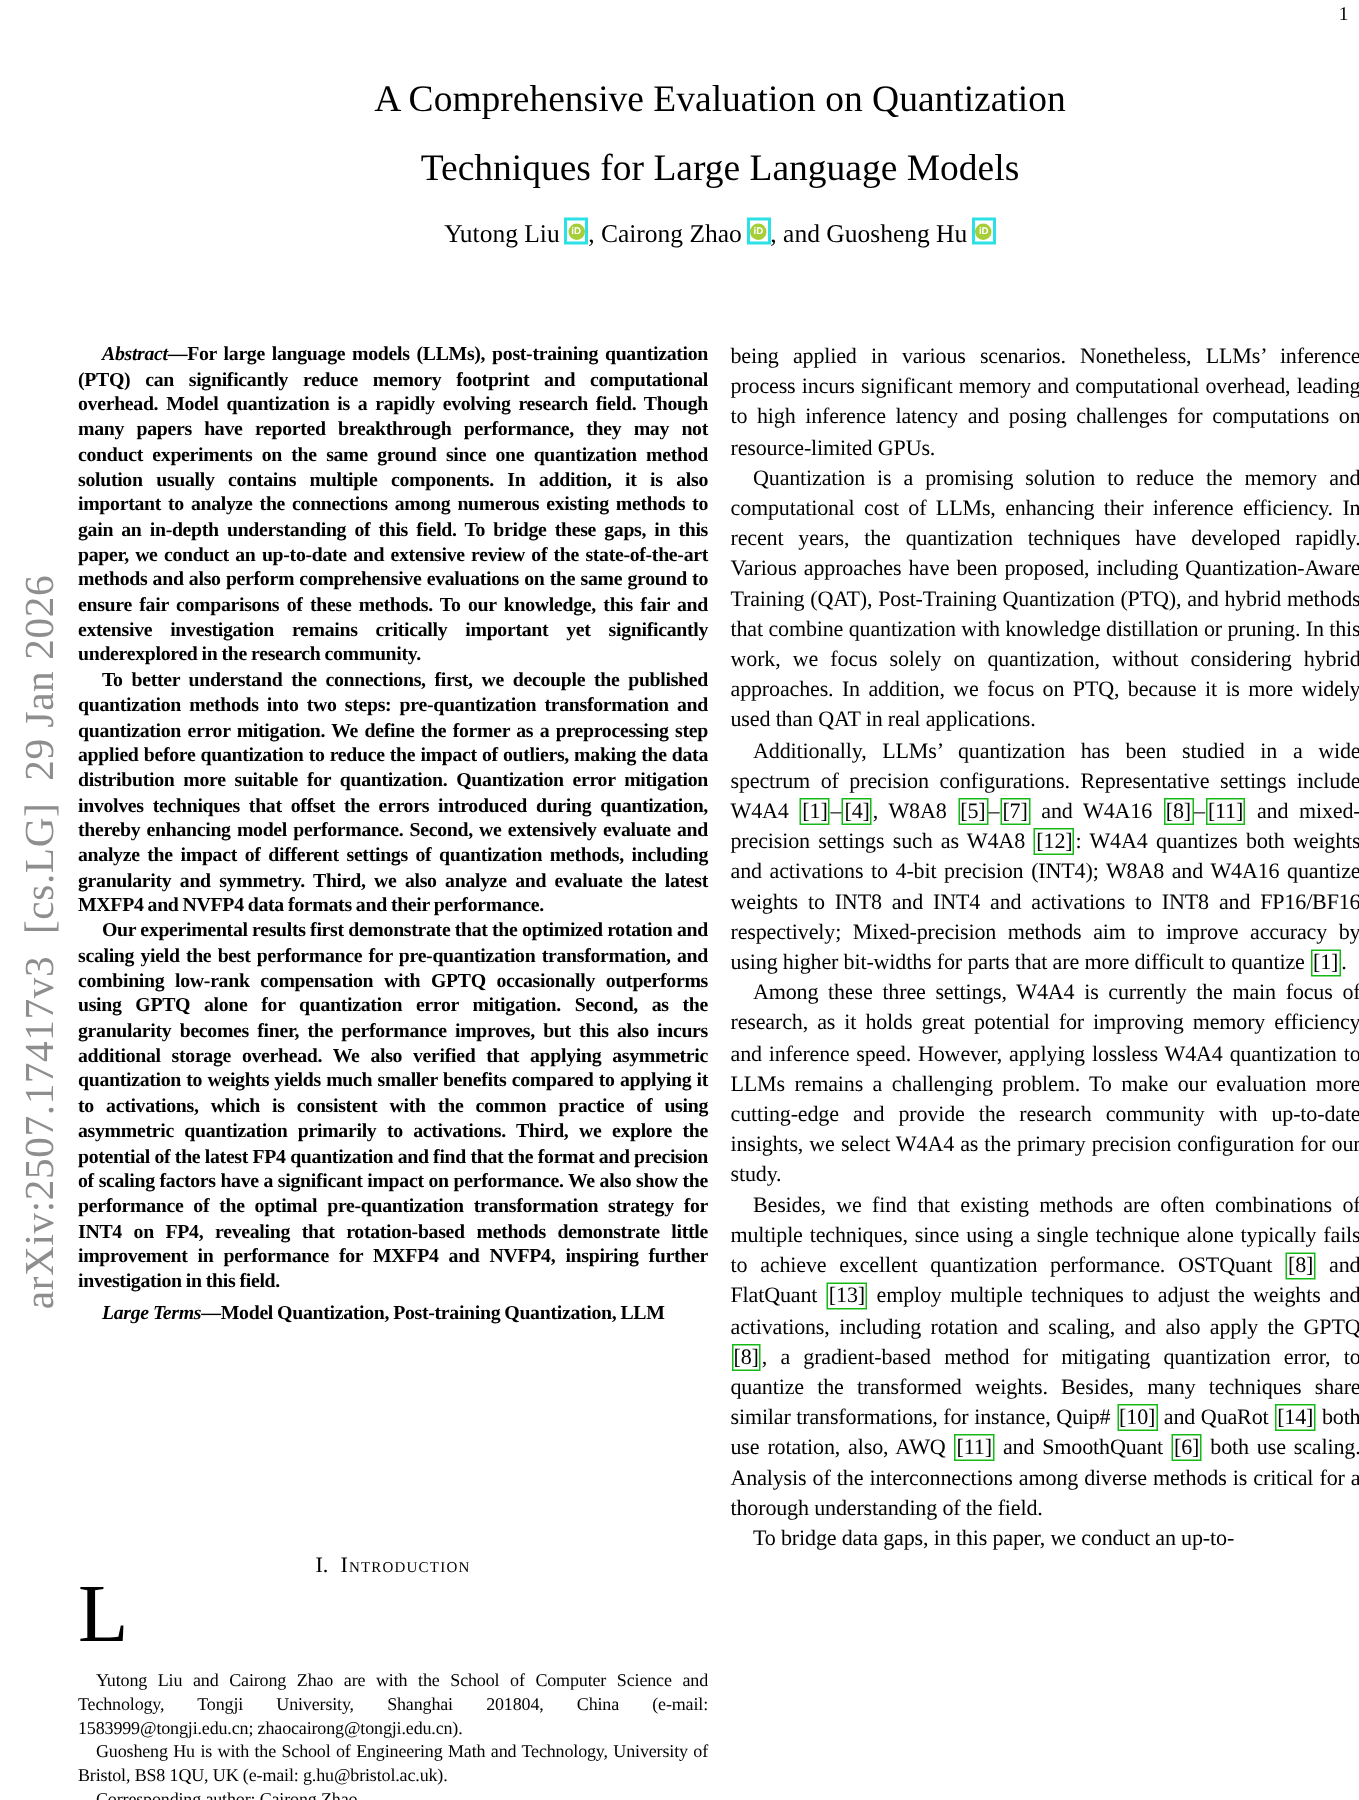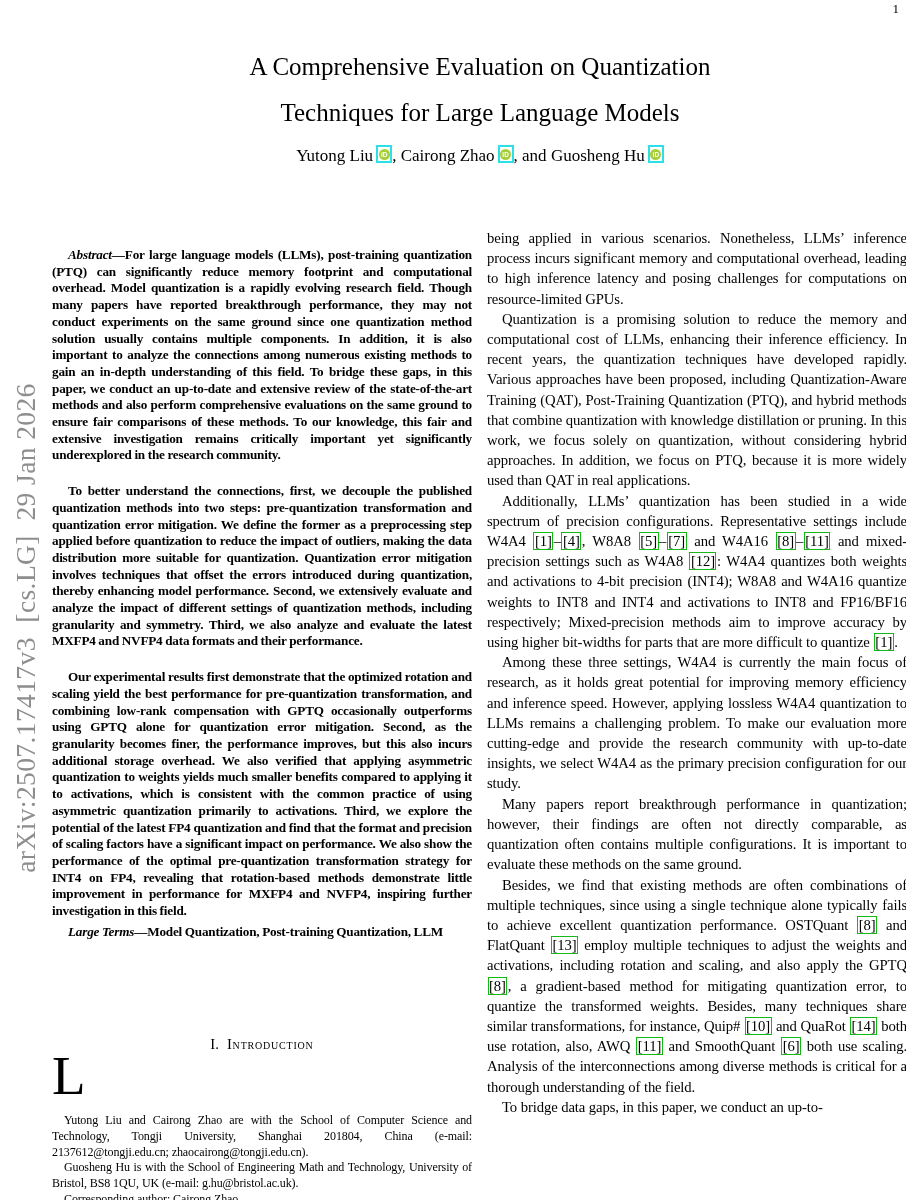--- a/index.html
+++ b/index.html
@@ -25,21 +25,21 @@
     position:absolute; left:0.5px; top:1.5px; width:11px; height:11px; border-radius:50%;
     background:#a6ce39; color:#fff; font-size:6.5px; line-height:11px;
     text-align:center; font-weight:bold; font-family:"Liberation Sans",sans-serif;
   }
   .col { position:absolute; top:228px; width:420px; }
   .col-left  { left:52px;  height:972px; }
   .col-right { left:487px; height:972px; }
   p { margin:0; }
   .abs-p {
     font-size:13.2px; line-height:16.7px; font-weight:bold; text-align:justify;
-    text-indent:16px; letter-spacing:-0.2px; word-spacing:-0.4px;margin-top:19px;
+    text-indent:16px; letter-spacing:-0.2px; word-spacing:-0.4px;
   }
   .lead-it { font-style:italic; }
   .idx { margin-top:4px; }
   .intro-block { position:absolute; top:807px; left:0; width:420px; }
   .sec-head { text-align:center; font-size:14.7px; line-height:18px; margin-bottom:4px; }
   .sec-num { margin-right:8px; }
   .sec-title { font-variant:small-caps; letter-spacing:0.8px; }
   .body-p {
     font-size:14.7px; line-height:20.2px; text-align:justify;
     letter-spacing:-0.1px; text-indent:15px;
@@ -80,29 +80,28 @@
     <p class="abs-p">To better understand the connections, first, we decouple the published quantization methods into two steps: pre-quantization transformation and quantization error mitigation. We define the former as a preprocessing step applied before quantization to reduce the impact of outliers, making the data distribution more suitable for quantization. Quantization error mitigation involves techniques that offset the errors introduced during quantization, thereby enhancing model performance. Second, we extensively evaluate and analyze the impact of different settings of quantization methods, including granularity and symmetry. Third, we also analyze and evaluate the latest MXFP4 and NVFP4 data formats and their performance.</p>
     <p class="abs-p">Our experimental results first demonstrate that the optimized rotation and scaling yield the best performance for pre-quantization transformation, and combining low-rank compensation with GPTQ occasionally outperforms using GPTQ alone for quantization error mitigation. Second, as the granularity becomes finer, the performance improves, but this also incurs additional storage overhead. We also verified that applying asymmetric quantization to weights yields much smaller benefits compared to applying it to activations, which is consistent with the common practice of using asymmetric quantization primarily to activations. Third, we explore the potential of the latest FP4 quantization and find that the format and precision of scaling factors have a significant impact on performance. We also show the performance of the optimal pre-quantization transformation strategy for INT4 on FP4, revealing that rotation-based methods demonstrate little improvement in performance for MXFP4 and NVFP4, inspiring further investigation in this field.</p>
     <p class="abs-p idx"><span class="lead-it">Large Terms</span><span>—Model Quantization, Post-training Quantization, LLM</span></p>
 
     <div class="intro-block">
       <div class="sec-head"><span class="sec-num">I.</span><span class="sec-title">Introduction</span></div>
       <p class="body-p no-indent"><span class="dropcap">L</span></p>
     </div>
 
     <div class="footnotes">
-      <p class="fn">Yutong Liu and Cairong Zhao are with the School of Computer Science and Technology, Tongji University, Shanghai 201804, China (e-mail: 2137612@tongji.edu.cn; zhaocairong@tongji.edu.cn).</p>
+      <p class="fn">Yutong Liu and Cairong Zhao are with the School of Computer Science and Technology, Tongji University, Shanghai 201804, China (e-mail: 1583999@tongji.edu.cn; zhaocairong@tongji.edu.cn).</p>
       <p class="fn">Guosheng Hu is with the School of Engineering Math and Technology, University of Bristol, BS8 1QU, UK (e-mail: g.hu@bristol.ac.uk).</p>
       <p class="fn">Corresponding author: Cairong Zhao.</p>
     </div>
   </div>
 
   <div class="col col-right">
     <p class="body-p no-indent">being applied in various scenarios. Nonetheless, LLMs’ inference process incurs significant memory and computational overhead, leading to high inference latency and posing challenges for computations on resource-limited GPUs.</p>
     <p class="body-p">Quantization is a promising solution to reduce the memory and computational cost of LLMs, enhancing their inference efficiency. In recent years, the quantization techniques have developed rapidly. Various approaches have been proposed, including Quantization-Aware Training (QAT), Post-Training Quantization (PTQ), and hybrid methods that combine quantization with knowledge distillation or pruning. In this work, we focus solely on quantization, without considering hybrid approaches. In addition, we focus on PTQ, because it is more widely used than QAT in real applications.</p>
     <p class="body-p">Additionally, LLMs’ quantization has been studied in a wide spectrum of precision configurations. Representative settings include W4A4 <span class="cite">[1]</span>–<span class="cite">[4]</span>, W8A8 <span class="cite">[5]</span>–<span class="cite">[7]</span> and W4A16 <span class="cite">[8]</span>–<span class="cite">[11]</span> and mixed-precision settings such as W4A8 <span class="cite">[12]</span>: W4A4 quantizes both weights and activations to 4-bit precision (INT4); W8A8 and W4A16 quantize weights to INT8 and INT4 and activations to INT8 and FP16/BF16 respectively; Mixed-precision methods aim to improve accuracy by using higher bit-widths for parts that are more difficult to quantize <span class="cite">[1]</span>.</p>
     <p class="body-p">Among these three settings, W4A4 is currently the main focus of research, as it holds great potential for improving memory efficiency and inference speed. However, applying lossless W4A4 quantization to LLMs remains a challenging problem. To make our evaluation more cutting-edge and provide the research community with up-to-date insights, we select W4A4 as the primary precision configuration for our study.</p>
-    <p class="body-p">Many papers report breakthrough performance in quantization; however, their findings are often not directly comparable, as quantization often contains multiple configurations. It is important to evaluate these methods on the same ground.</p>
     <p class="body-p">Besides, we find that existing methods are often combinations of multiple techniques, since using a single technique alone typically fails to achieve excellent quantization performance. OSTQuant <span class="cite">[8]</span> and FlatQuant <span class="cite">[13]</span> employ multiple techniques to adjust the weights and activations, including rotation and scaling, and also apply the GPTQ <span class="cite">[8]</span>, a gradient-based method for mitigating quantization error, to quantize the transformed weights. Besides, many techniques share similar transformations, for instance, Quip# <span class="cite">[10]</span> and QuaRot <span class="cite">[14]</span> both use rotation, also, AWQ <span class="cite">[11]</span> and SmoothQuant <span class="cite">[6]</span> both use scaling. Analysis of the interconnections among diverse methods is critical for a thorough understanding of the field.</p>
     <p class="body-p">To bridge data gaps, in this paper, we conduct an up-to-</p>
   </div>
 
 </div>
 
 </body></html>

